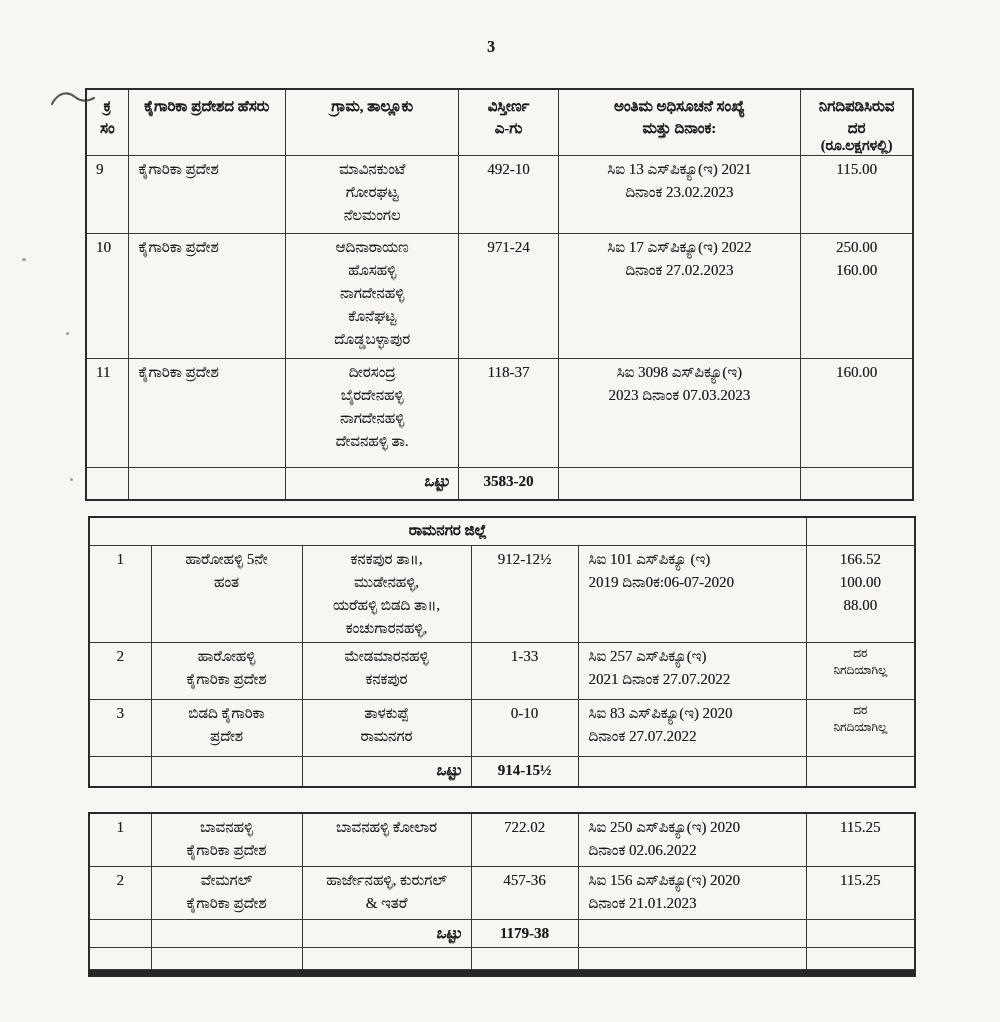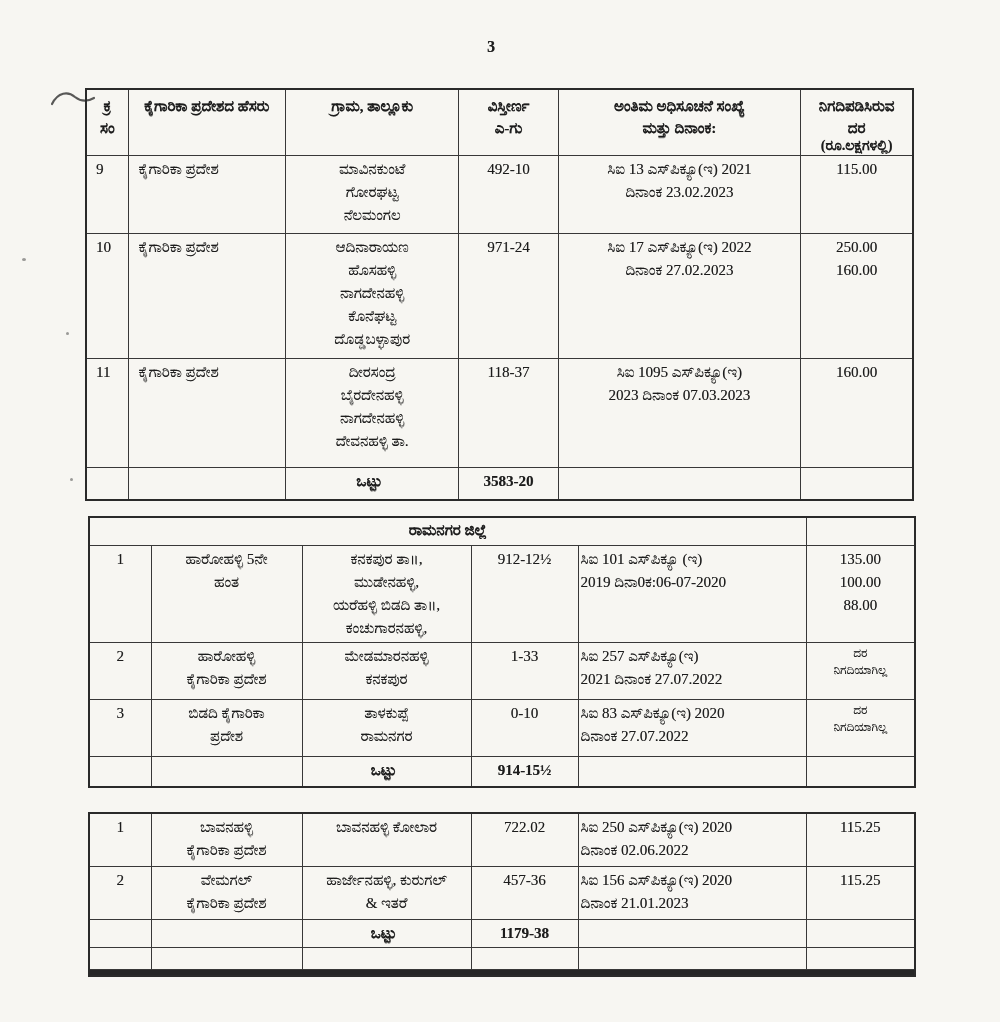--- a/index.html
+++ b/index.html
@@ -15,23 +15,23 @@
   table.doc-table, table.doc-table td, table.doc-table th{border:1.6px solid #383838;}
   table.doc-table{border-width:2.2px;border-color:#2a2a2a;}
   td,th{padding:2px 3px;vertical-align:top;text-align:center;font-size:15px;line-height:23px;font-weight:normal;overflow:hidden;}
   thead th{font-weight:bold;line-height:22px;padding-top:5px;}
   th .unit{font-size:14px;line-height:14px;font-weight:bold;}
   .t1{left:85px;top:88px;width:829px;}
   .t2{left:88px;top:516px;width:828px;}
   .t3{left:88px;top:812px;width:828px;}
   .t1 td.nm{text-align:left;padding-left:10px;}
   .t1 td.sl{text-align:left;padding-left:9px;}
-  .t2 td.nt,.t3 td.nt{text-align:left;padding-left:2px;}
+  .t2 td.nt,.t3 td.nt{text-align:left;padding-left:10px;}
   td.district{font-weight:bold;text-align:center;line-height:20px;padding:2px 0;}
-  td.total-label{padding-right:9px;font-weight:bold;}
+  td.total-label{text-align:right;padding-right:9px;font-weight:bold;font-style:italic;}
   td.total-val{font-weight:bold;text-align:center;}
   td .ln{display:block;}
   td .note{font-size:12px;line-height:17px;}
   tr.band td{background:#262626;border-color:#1d1d1d;padding:0;height:5px;filter:blur(.4px);}
   .pen-mark{position:absolute;left:50px;top:88px;}
   .speck{position:absolute;background:rgba(40,40,40,.45);border-radius:50%;}
 </style>
 </head>
 <body>
 
@@ -138,21 +138,21 @@
           <td class="vg">
             <div class="ln">ದೀರಸಂದ್ರ</div>
             <div class="ln">ಬೈರದೇನಹಳ್ಳಿ</div>
             <div class="ln">ನಾಗದೇನಹಳ್ಳಿ</div>
             <div class="ln">ದೇವನಹಳ್ಳಿ ತಾ.</div>
           </td>
           <td class="ex">
             <div class="ln">118-37</div>
           </td>
           <td class="nt">
-            <div class="ln">ಸಿಐ 1095 ಎಸ್‌ಪಿಕ್ಯೂ(ಇ)</div>
+            <div class="ln">ಸಿಐ 3098 ಎಸ್‌ಪಿಕ್ಯೂ(ಇ)</div>
             <div class="ln">2023 ದಿನಾಂಕ 07.03.2023</div>
           </td>
           <td class="rt">
             <div class="ln">160.00</div>
           </td>
         </tr>
         <tr style="height: 32px;">
           <td class="sl"></td>
           <td class="nm"></td>
           <td class="vg total-label">
@@ -198,21 +198,21 @@
             <div class="ln">ಕಂಚುಗಾರನಹಳ್ಳಿ,</div>
           </td>
           <td class="ex">
             <div class="ln">912-12½</div>
           </td>
           <td class="nt">
             <div class="ln">ಸಿಐ 101 ಎಸ್‌ಪಿಕ್ಯೂ (ಇ)</div>
             <div class="ln">2019 ದಿನಾ0ಕ:06-07-2020</div>
           </td>
           <td class="rt">
-            <div class="ln">135.00</div>
+            <div class="ln">166.52</div>
             <div class="ln">100.00</div>
             <div class="ln">88.00</div>
           </td>
         </tr>
         <tr style="height: 57px;">
           <td class="sl">
             <div class="ln">2</div>
           </td>
           <td class="nm">
             <div class="ln">ಹಾರೋಹಳ್ಳಿ</div>

